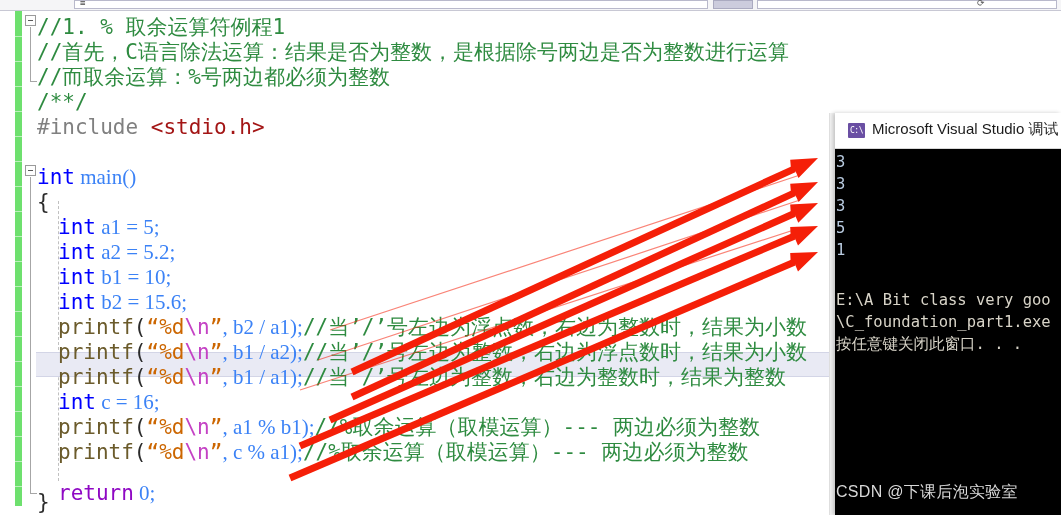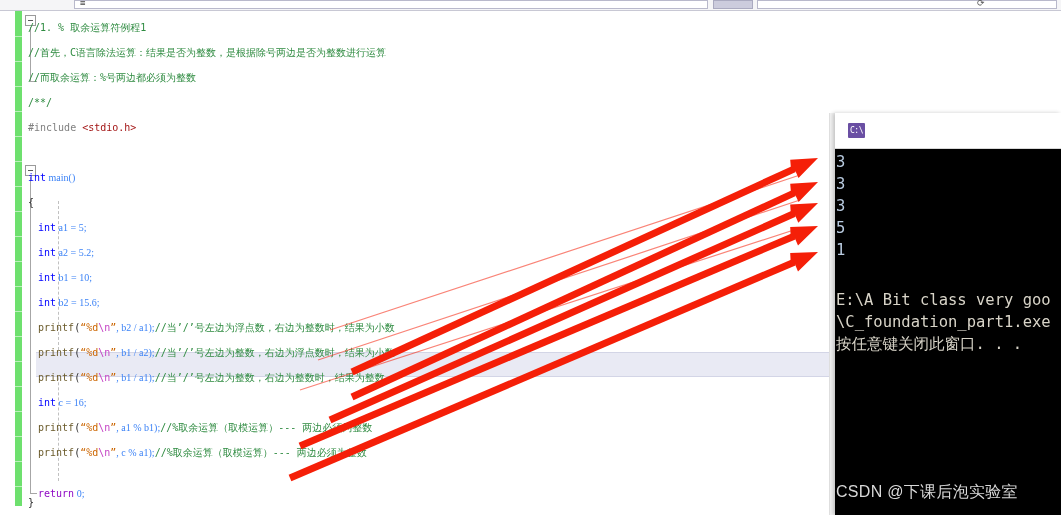--- a/index.html
+++ b/index.html
@@ -105,24 +105,24 @@
   .indent-guide {
     position: absolute;
     left: 58px;
     width: 0px;
     border-left: 1px dashed #c0c0c0;
   }
 
   
   .code-line {
     position: absolute;
-    left: 28px;
+    left: 37px;
     height: 25px;
     line-height: 25px;
-    font-size: 10px;
+    font-size: 21px;
     font-family: "DejaVu Sans Mono", "Liberation Mono", monospace;
     white-space: pre;
     color: #2b2b2b;
     letter-spacing: 0px;
   }
   .cur-line-hl {
     position: absolute;
     left: 36px;
     width: 800px;
     height: 25px;
@@ -323,20 +323,21 @@
       </g>
       <g>
         <line x1="290" y1="478" x2="794.0975486355813" y2="262.2309735006792" stroke="#f51f08" stroke-width="7" stroke-linecap="butt"></line>
         <polygon points="818.0,252.0 798.0,271.4 795.1,264.5 790.8,264.7 790.2,253.0" fill="#f51f08"></polygon>
       </g>
     </svg>
 
   <div class="console-win">
     <div class="console-title">
       <div class="console-icon">C:\</div>
+      <div class="console-title-text">Microsoft Visual Studio 调试</div>
     </div>
     <div class="console-body" id="console-body">
         <div class="console-line num" style="top: 2px;">3</div>
         <div class="console-line num" style="top: 24px;">3</div>
         <div class="console-line num" style="top: 46px;">3</div>
         <div class="console-line num" style="top: 68px;">5</div>
         <div class="console-line num" style="top: 90px;">1</div>
         <div class="console-line path" style="top: 140px;">E:\A Bit class very goo</div>
         <div class="console-line path" style="top: 162px;">\C_foundation_part1.exe</div>
         <div class="console-line path" style="top: 184px;">按任意键关闭此窗口. . .</div>

